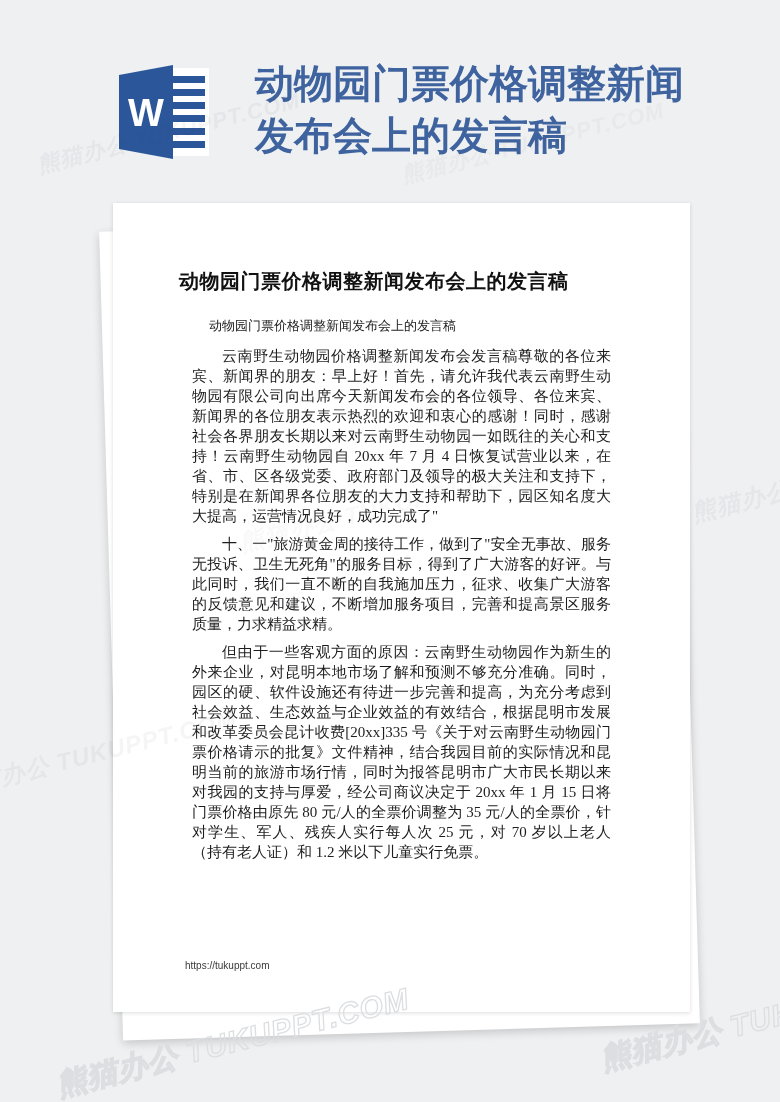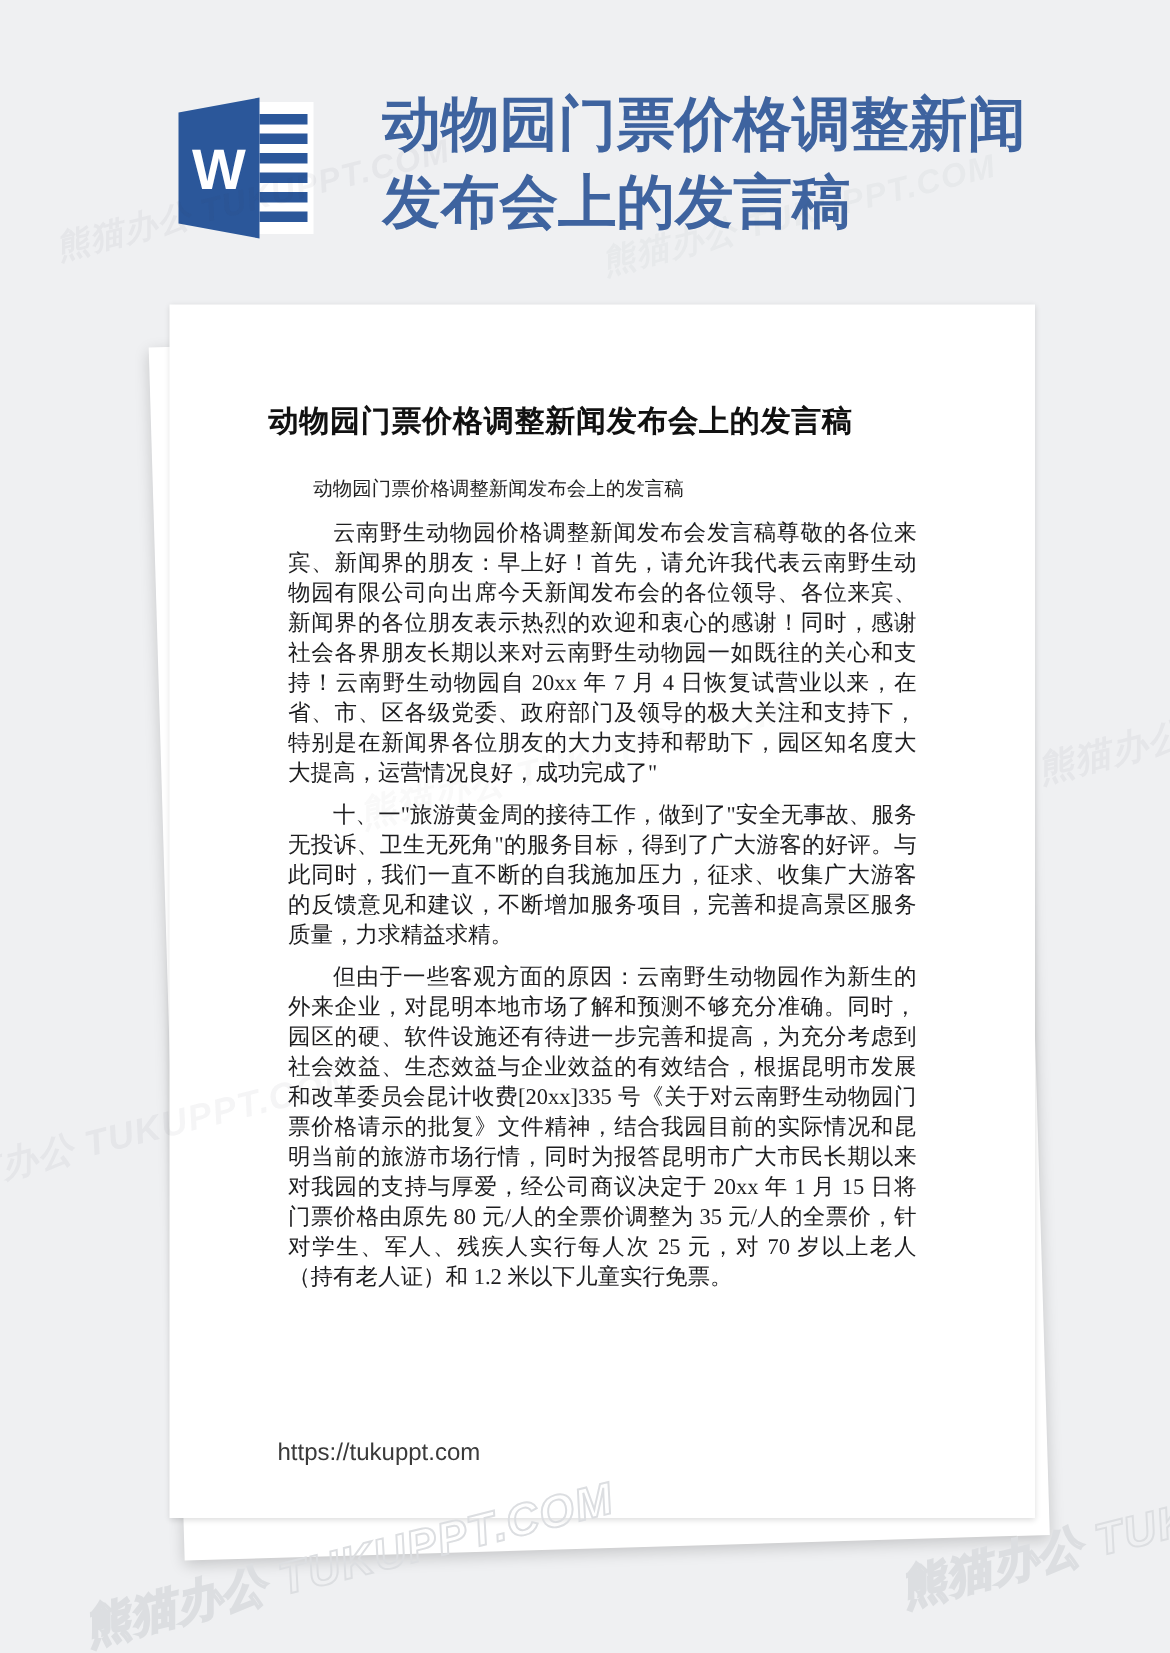--- a/index.html
+++ b/index.html
@@ -55,21 +55,21 @@
     letter-spacing:0.5px;color:#111;
   }
   .doc-subheading{
     margin:0 0 11px;font-size:13px;line-height:18px;text-indent:2.3em;color:#222;
   }
   .para{
     margin:0 13px 8px;font-size:15px;line-height:20px;
     text-indent:2em;text-align:justify;color:#1d1d1f;
   }
   .page-url{
-    position:absolute;left:72px;top:757px;font-size:16px;color:#3a3a3a;
+    position:absolute;left:72px;top:757px;font-size:10px;color:#3a3a3a;
     font-family:"Liberation Sans","DejaVu Sans",sans-serif;
   }
 </style>
 </head>
 <body>
 
 <span class="wm wm1">熊猫办公 TUKUPPT.COM</span>
 <span class="wm wm2">熊猫办公 TUKUPPT.COM</span>
 <span class="wm wm3">熊猫办公 TUKUPPT.COM</span>
 <span class="wm wm4">熊猫办公 TUKUPPT.COM</span>

